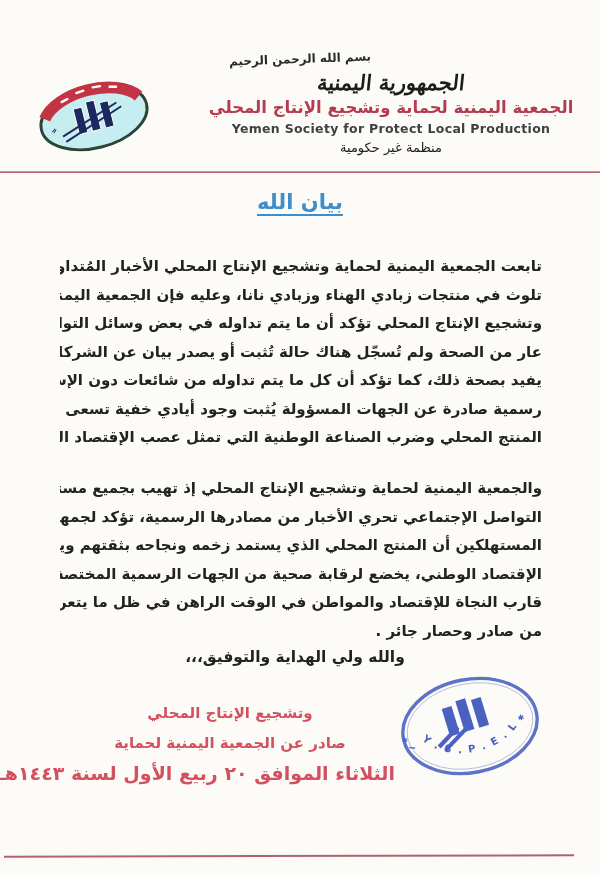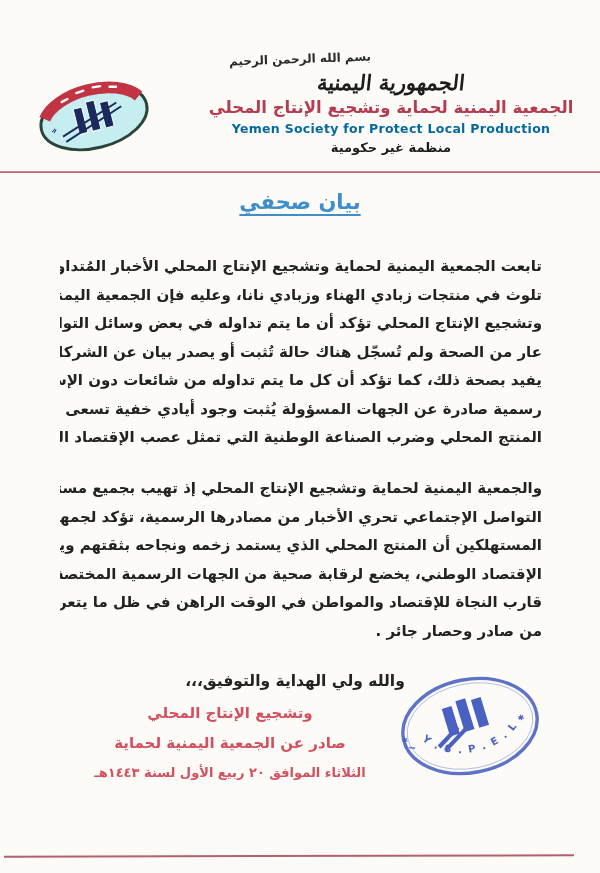--- a/index.html
+++ b/index.html
@@ -24,25 +24,25 @@
   .country-title{
     font-size:21px; font-weight:bold; color:#1c1c1c;
     font-family:"DejaVu Serif", serif; letter-spacing:1px;
     margin-bottom:3px; transform:skewX(-6deg);
   }
   .org-name-ar{
     font-size:16.5px; font-weight:bold; color:#b43c50;
     margin-bottom:4px;
   }
   .org-name-en{
-    direction:ltr; font-size:12.5px; color:#0369a1; font-weight:600;
+    direction:ltr; font-size:12.5px; color:#404040; font-weight:600;
     margin-bottom:4px; letter-spacing:.3px;
   }
   .org-type{
-    font-size:13px; font-weight:bold; color:#1d1d1d;
+    font-size:13px; font-weight:normal; color:#1d1d1d;
   }
   .header-rule{
     position:absolute; top:171px; left:0; width:600px; height:2px;
     background:linear-gradient(to bottom,#d89aa4,#b25566);
   }
   
   .doc-title{
     position:absolute; top:190px; left:0; right:0; text-align:center;
     font-size:21px; font-weight:bold; color:#3e8ecb;
     text-decoration:underline; text-underline-offset:5px;
@@ -51,30 +51,30 @@
   .para{ position:absolute; right:58px; width:482px; color:#222; }
   .para-1{ top:252px; }
   .para-2{ top:474px; }
   .pline{
     font-size:15px; font-weight:600; line-height:28.5px; height:28.5px;
     text-align:justify; text-align-last:justify; white-space:nowrap;
     overflow:hidden;
   }
   .pline.last{ text-align-last:right; }
   .closing-line{
-    position:absolute; top:672px; left:0; right:10px; text-align:center;
+    position:absolute; top:648px; left:0; right:10px; text-align:center;
     font-size:15.5px; font-weight:bold; color:#222;
   }
   
   .signature{
     position:absolute; top:698px; right:205px; width:330px;
     text-align:center; color:#d4505e; font-weight:bold;
   }
   .sig-line{ font-size:15px; line-height:30px; }
-  .sig-date{ font-size:13px; line-height:30px; white-space:nowrap; }
+  .sig-date{ font-size:19px; line-height:30px; white-space:nowrap; }
   
   .stamp-wrap{
     position:absolute; top:674px; left:398px; width:144px; height:104px;
     transform:rotate(-11deg); opacity:.92;
   }
   
   .footer-rule{
     position:absolute; top:855px; left:4px; width:570px; height:2px;
     background:#b4616c; transform:rotate(-0.15deg);
   }
@@ -116,21 +116,21 @@
 
   <div class="header-block">
     <div class="country-title">الجمهورية اليمنية</div>
     <div class="org-name-ar">الجمعية اليمنية لحماية وتشجيع الإنتاج المحلي</div>
     <div class="org-name-en">Yemen Society for Protect Local Production</div>
     <div class="org-type">منظمة غير حكومية</div>
   </div>
 
   <div class="header-rule"></div>
 
-  <div class="doc-title">بيان صحفي</div>
+  <div class="doc-title">بيان الله</div>
 
   <div class="para para-1">
     <div class="pline">تابعت الجمعية اليمنية لحماية وتشجيع الإنتاج المحلي الأخبار المُتداولة حول وجود</div>
     <div class="pline">تلوث في منتجات زبادي الهناء وزبادي نانا، وعليه فإن الجمعية اليمنية لحماية</div>
     <div class="pline">وتشجيع الإنتاج المحلي تؤكد أن ما يتم تداوله في بعض وسائل التواصل الاجتماعي</div>
     <div class="pline">عار من الصحة ولم تُسجّل هناك حالة تُثبت أو يصدر بيان عن الشركات المصنعة</div>
     <div class="pline">يفيد بصحة ذلك، كما تؤكد أن كل ما يتم تداوله من شائعات دون الإستناد الى بيانات</div>
     <div class="pline">رسمية صادرة عن الجهات المسؤولة يُثبت وجود أيادي خفية تسعى للإساءة إلى</div>
     <div class="pline last">المنتج المحلي وضرب الصناعة الوطنية التي تمثل عصب الإقتصاد الوطني .</div>
   </div>

